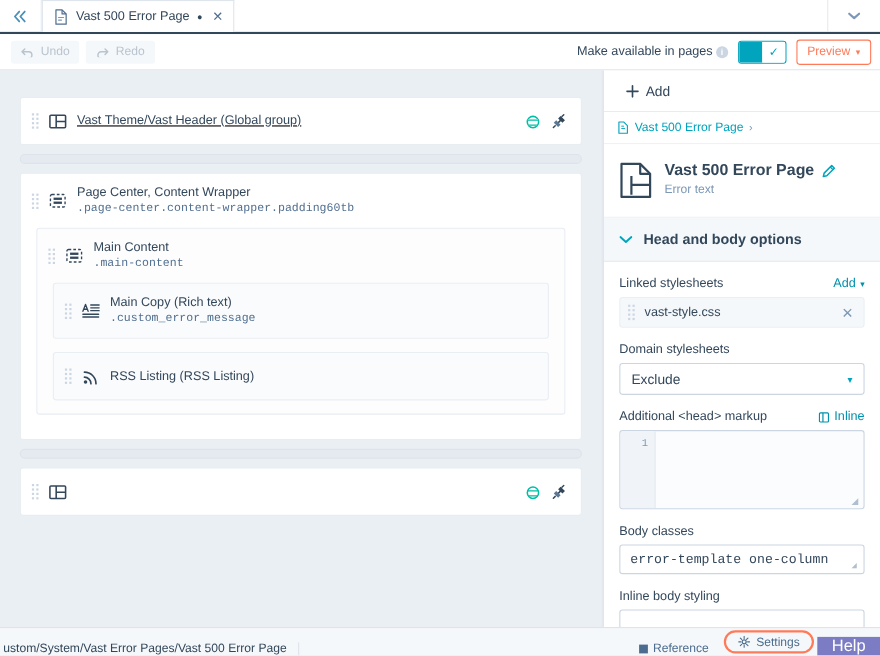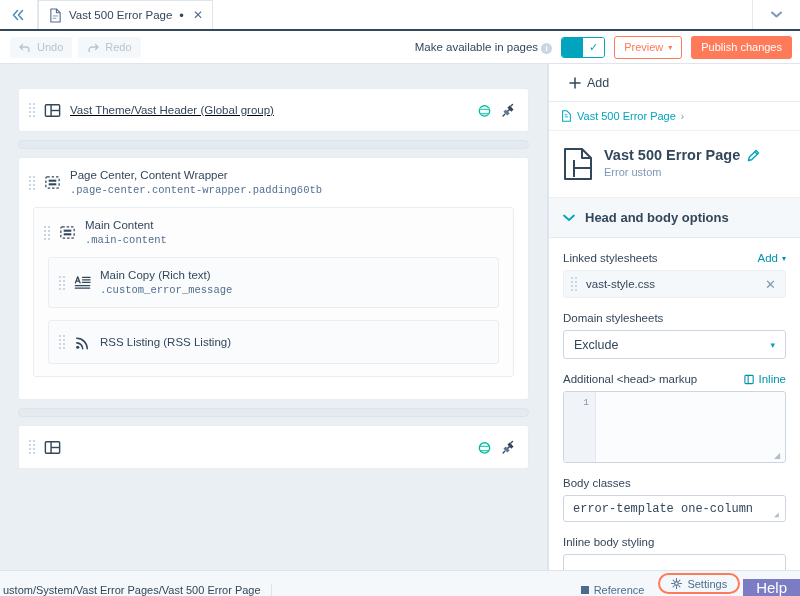--- a/index.html
+++ b/index.html
@@ -324,23 +324,20 @@
       <span class="avail-label">
         <span>Make available in pages</span><span class="info-dot">i</span>
       </span>
       <div class="toggle">
         <div class="toggle-on"></div>
         <div class="toggle-knob">✓</div>
       </div>
       <div class="btn-preview">
         <span>Preview</span>
         <span style="font-size:8px">▾</span>
-      </div>
-      <div class="btn-publish">
-        <span>Publish changes</span>
       </div>
     </div>
   </div>
 
   <div class="canvas">
     <div class="canvas-inner">
 
       <div class="mod-card">
         <div class="mod-row">
           <span class="drag-dots">
@@ -539,21 +536,21 @@
         <path d="M11 21h17" stroke="#33475b" stroke-width="2"></path>
       </svg>
       <div>
         <div class="page-head-title">
           <span>Vast 500 Error Page</span>
           <svg width="13" height="13" viewBox="0 0 14 14">
             <path d="M9.8 1.6l2.6 2.6-7.4 7.4-3.4.8.8-3.4z" fill="none" stroke="#00a4bd" stroke-width="1.5" stroke-linejoin="round"></path>
             <path d="M8.4 3l2.6 2.6" stroke="#00a4bd" stroke-width="1.3"></path>
           </svg>
         </div>
-        <div class="page-head-sub">Error ustom</div>
+        <div class="page-head-sub">Error text</div>
       </div>
     </div>
 
     <div class="accordion">
       <svg width="12" height="8" viewBox="0 0 12 8">
         <path d="M1 1.5l5 4.5 5-4.5" fill="none" stroke="#00a4bd" stroke-width="1.8" stroke-linecap="round" stroke-linejoin="round"></path>
       </svg>
       <span class="acc-label">Head and body options</span>
     </div>
 

